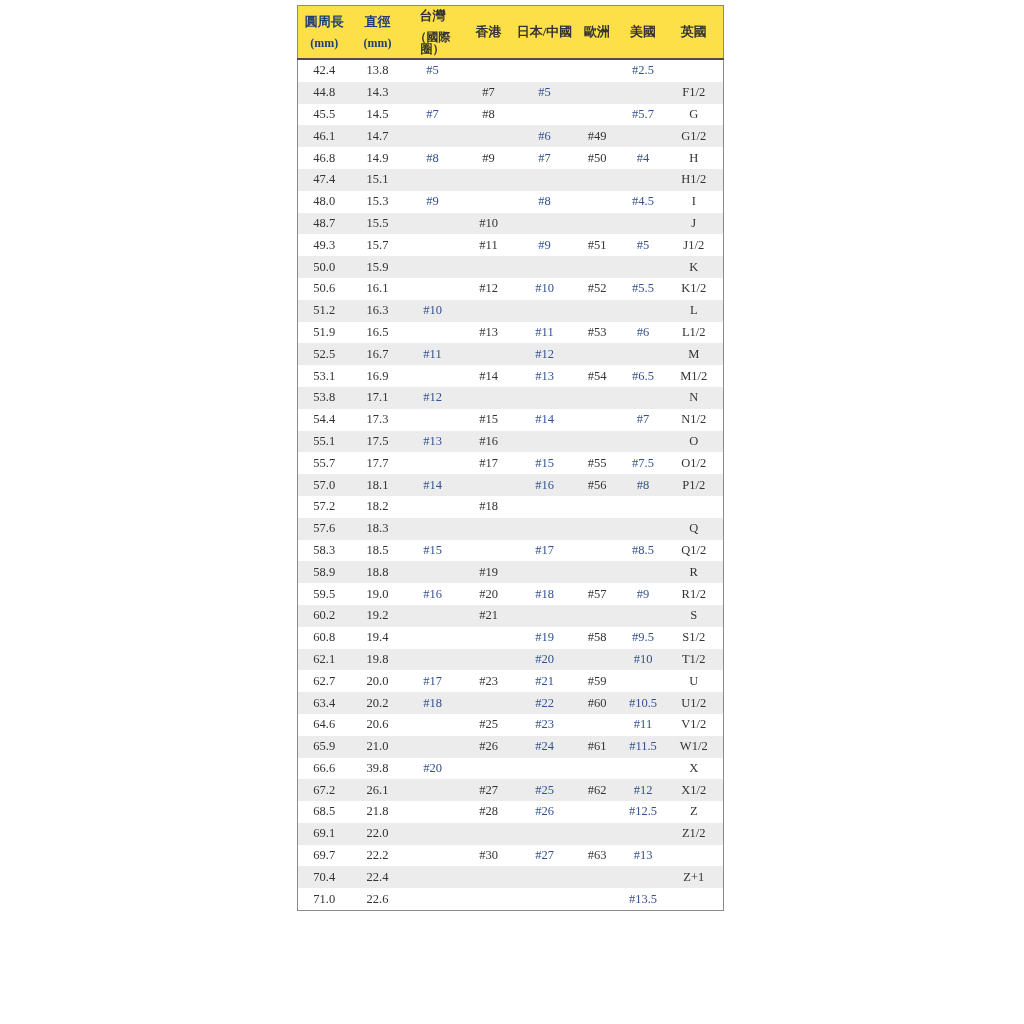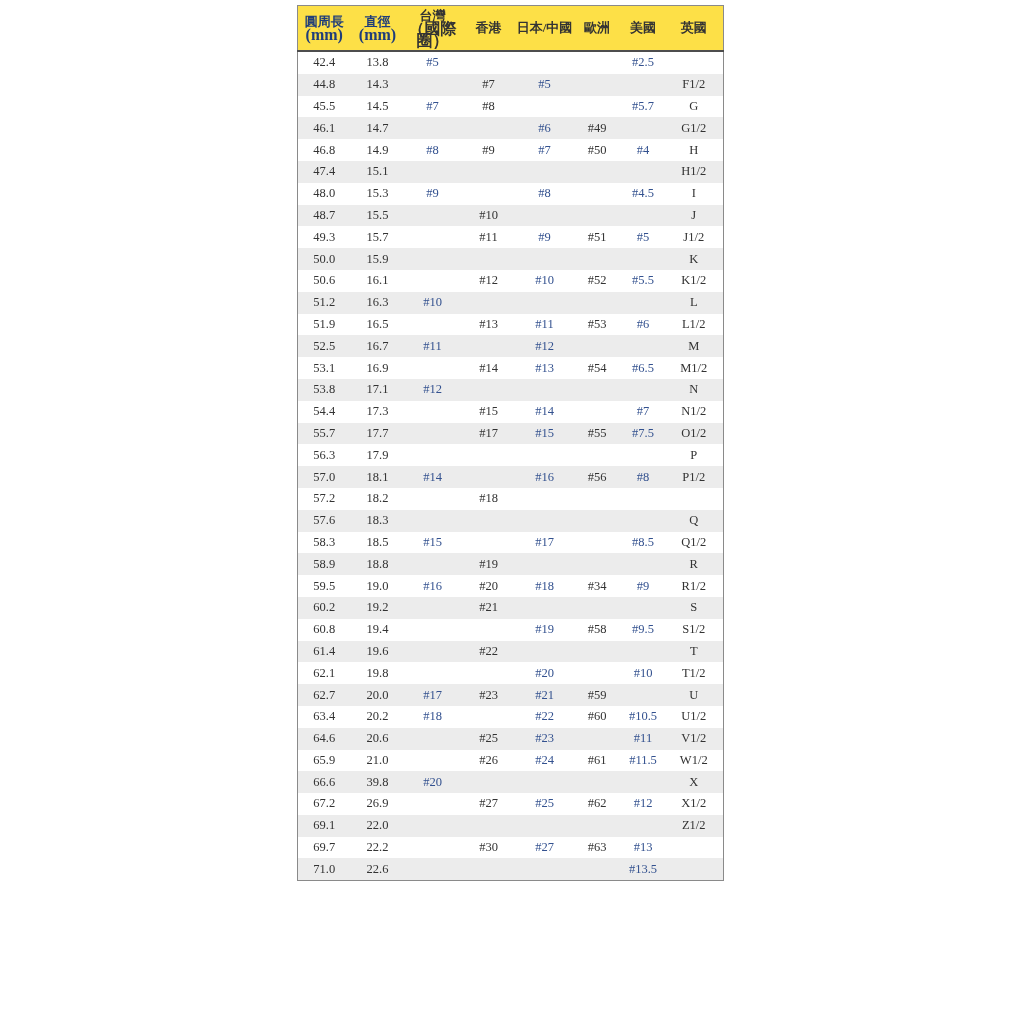--- a/index.html
+++ b/index.html
@@ -35,22 +35,23 @@
     padding: 2px 0 3px 0;
     border-bottom: 2px solid #4d4d4d;
     background: #fde047;
     color: var(--value-black, #333333);
   }
   table.ring-table thead th .h-line1 {
     font-size: 13px;
     line-height: 15px;
   }
   table.ring-table thead th .h-line2 {
-    font-size: 16px;
+    font-size: 12px;
     line-height: 12px;
+    margin-top: 8px;
   }
   table.ring-table thead th.navy {
     color: var(--header-navy, #1f3d7a);
   }
   table.ring-table tbody td {
     height: 21.8px;
     text-align: center;
     vertical-align: middle;
     font-size: 12.5px;
     padding: 0;
@@ -274,40 +275,40 @@
           <td class="black">54.4</td>
           <td class="black">17.3</td>
           <td class="blue"></td>
           <td class="black">#15</td>
           <td class="blue">#14</td>
           <td class="black"></td>
           <td class="blue">#7</td>
           <td class="black">N1/2</td>
         </tr>
         <tr>
+          <td class="black">55.1</td>
+          <td class="black">17.5</td>
+          <td class="blue">#13</td>
+          <td class="black">#16</td>
+          <td class="blue"></td>
+          <td class="black"></td>
+          <td class="blue"></td>
+          <td class="black">O</td>
+        </tr>
+        <tr>
           <td class="black">55.7</td>
           <td class="black">17.7</td>
           <td class="blue"></td>
           <td class="black">#17</td>
           <td class="blue">#15</td>
           <td class="black">#55</td>
           <td class="blue">#7.5</td>
           <td class="black">O1/2</td>
         </tr>
         <tr>
-          <td class="black">56.3</td>
-          <td class="black">17.9</td>
-          <td class="blue"></td>
-          <td class="black"></td>
-          <td class="blue"></td>
-          <td class="black"></td>
-          <td class="blue"></td>
-          <td class="black">P</td>
-        </tr>
-        <tr>
           <td class="black">57.0</td>
           <td class="black">18.1</td>
           <td class="blue">#14</td>
           <td class="black"></td>
           <td class="blue">#16</td>
           <td class="black">#56</td>
           <td class="blue">#8</td>
           <td class="black">P1/2</td>
         </tr>
         <tr>
@@ -349,21 +350,21 @@
           <td class="black"></td>
           <td class="blue"></td>
           <td class="black">R</td>
         </tr>
         <tr>
           <td class="black">59.5</td>
           <td class="black">19.0</td>
           <td class="blue">#16</td>
           <td class="black">#20</td>
           <td class="blue">#18</td>
-          <td class="black">#34</td>
+          <td class="black">#57</td>
           <td class="blue">#9</td>
           <td class="black">R1/2</td>
         </tr>
         <tr>
           <td class="black">60.2</td>
           <td class="black">19.2</td>
           <td class="blue"></td>
           <td class="black">#21</td>
           <td class="blue"></td>
           <td class="black"></td>
@@ -372,30 +373,20 @@
         </tr>
         <tr>
           <td class="black">60.8</td>
           <td class="black">19.4</td>
           <td class="blue"></td>
           <td class="black"></td>
           <td class="blue">#19</td>
           <td class="black">#58</td>
           <td class="blue">#9.5</td>
           <td class="black">S1/2</td>
-        </tr>
-        <tr>
-          <td class="black">61.4</td>
-          <td class="black">19.6</td>
-          <td class="blue"></td>
-          <td class="black">#22</td>
-          <td class="blue"></td>
-          <td class="black"></td>
-          <td class="blue"></td>
-          <td class="black">T</td>
         </tr>
         <tr>
           <td class="black">62.1</td>
           <td class="black">19.8</td>
           <td class="blue"></td>
           <td class="black"></td>
           <td class="blue">#20</td>
           <td class="black"></td>
           <td class="blue">#10</td>
           <td class="black">T1/2</td>
@@ -445,47 +436,67 @@
           <td class="black">39.8</td>
           <td class="blue">#20</td>
           <td class="black"></td>
           <td class="blue"></td>
           <td class="black"></td>
           <td class="blue"></td>
           <td class="black">X</td>
         </tr>
         <tr>
           <td class="black">67.2</td>
-          <td class="black">26.9</td>
+          <td class="black">26.1</td>
           <td class="blue"></td>
           <td class="black">#27</td>
           <td class="blue">#25</td>
           <td class="black">#62</td>
           <td class="blue">#12</td>
           <td class="black">X1/2</td>
         </tr>
         <tr>
+          <td class="black">68.5</td>
+          <td class="black">21.8</td>
+          <td class="blue"></td>
+          <td class="black">#28</td>
+          <td class="blue">#26</td>
+          <td class="black"></td>
+          <td class="blue">#12.5</td>
+          <td class="black">Z</td>
+        </tr>
+        <tr>
           <td class="black">69.1</td>
           <td class="black">22.0</td>
           <td class="blue"></td>
           <td class="black"></td>
           <td class="blue"></td>
           <td class="black"></td>
           <td class="blue"></td>
           <td class="black">Z1/2</td>
         </tr>
         <tr>
           <td class="black">69.7</td>
           <td class="black">22.2</td>
           <td class="blue"></td>
           <td class="black">#30</td>
           <td class="blue">#27</td>
           <td class="black">#63</td>
           <td class="blue">#13</td>
           <td class="black"></td>
+        </tr>
+        <tr>
+          <td class="black">70.4</td>
+          <td class="black">22.4</td>
+          <td class="blue"></td>
+          <td class="black"></td>
+          <td class="blue"></td>
+          <td class="black"></td>
+          <td class="blue"></td>
+          <td class="black">Z+1</td>
         </tr>
         <tr>
           <td class="black">71.0</td>
           <td class="black">22.6</td>
           <td class="blue"></td>
           <td class="black"></td>
           <td class="blue"></td>
           <td class="black"></td>
           <td class="blue">#13.5</td>
           <td class="black"></td>

